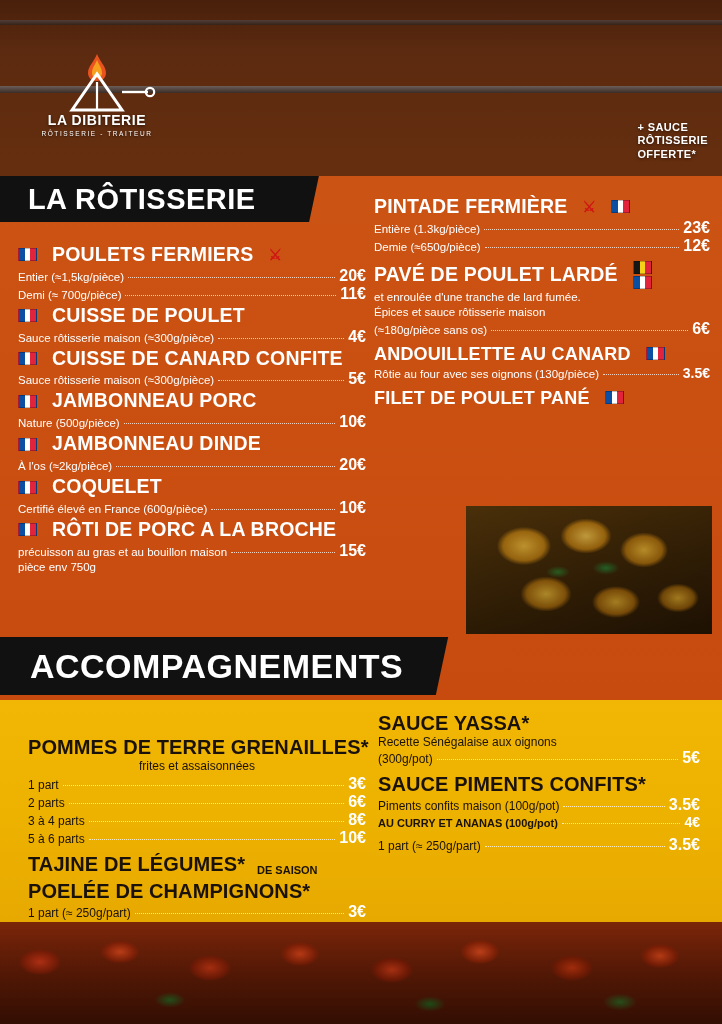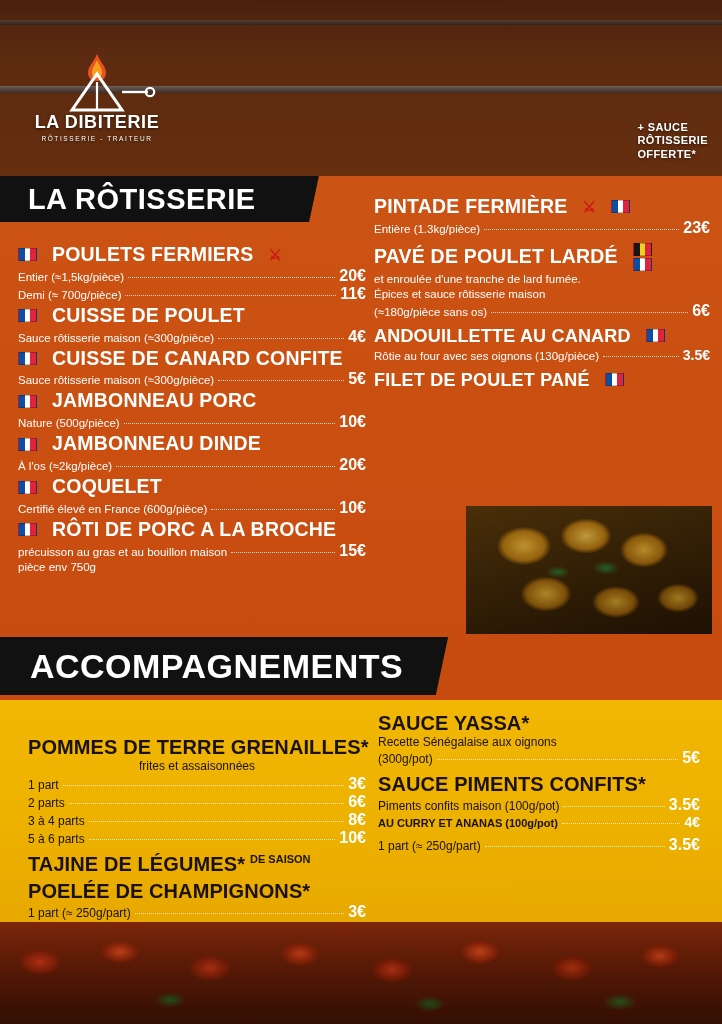--- a/index.html
+++ b/index.html
@@ -53,21 +53,21 @@
     background: linear-gradient(180deg, rgba(50,20,5,.45) 0%, rgba(90,45,12,.05) 30%, rgba(120,55,12,.35) 100%);
   }
 
   
   .logo {
     position: absolute; left: 22px; top: 52px; width: 150px; height: 96px;
     z-index: 6; text-align: center; color: #fff;
   }
   .logo .flame-wrap { position: relative; height: 60px; }
   .logo .brand {
-    font-size: 18px; font-weight: 700; letter-spacing: .6px;
+    font-size: 14px; font-weight: 700; letter-spacing: .6px;
     text-shadow: 0 1px 3px rgba(0,0,0,.6);
   }
   .logo .sub {
     font-size: 6.5px; letter-spacing: 1.6px; margin-top: 2px;
     text-shadow: 0 1px 2px rgba(0,0,0,.6);
   }
 
   
   .sauce-badge {
     position: absolute; right: 14px; top: 121px; z-index: 7;
@@ -334,20 +334,25 @@
       <div class="item-head">
         <span class="item-name">PINTADE FERMIÈRE</span>
         <span class="halal">⚔</span>
         <span class="flag fr"></span>
       </div>
       <div class="line">
         <span class="desc">Entière (1.3kg/pièce)</span>
         <span class="dots"></span>
         <span class="price">23€</span>
       </div>
+      <div class="line">
+        <span class="desc">Demie (≈650g/pièce)</span>
+        <span class="dots"></span>
+        <span class="price">12€</span>
+      </div>
     </div>
 
     <div class="item" style="margin-top:6px;">
       <div class="item-head">
         <span class="item-name">PAVÉ DE POULET LARDÉ</span>
         <span class="flag-row">
           <span class="flag be"></span>
           <span class="flag fr"></span>
         </span>
       </div>
@@ -415,21 +420,21 @@
         <span class="price">8€</span>
       </div>
       <div class="line">
         <span class="acc-desc">5 à 6 parts</span>
         <span class="dots"></span>
         <span class="price">10€</span>
       </div>
     </div>
 
     <div class="item" style="margin-top:6px;">
-      <div style="display:flex;align-items:flex-start;gap:5px;">
+      <div style="display:flex;align-items:flex-end;gap:12px;">
         <span class="acc-name">TAJINE DE LÉGUMES*</span>
         <span class="acc-sub">DE SAISON</span>
       </div>
     </div>
 
     <div class="item" style="margin-top:4px;">
       <div class="acc-name">POELÉE DE CHAMPIGNONS*</div>
       <div class="line">
         <span class="acc-desc">1 part (≈ 250g/part)</span>
         <span class="dots"></span>

